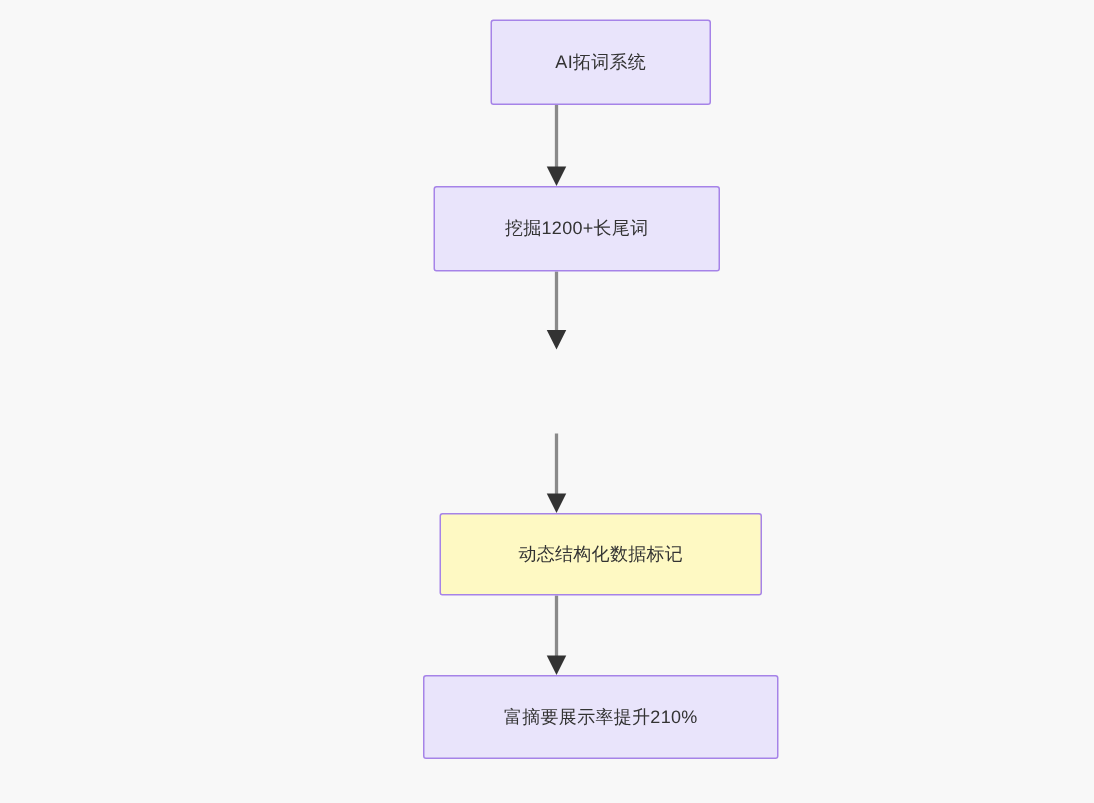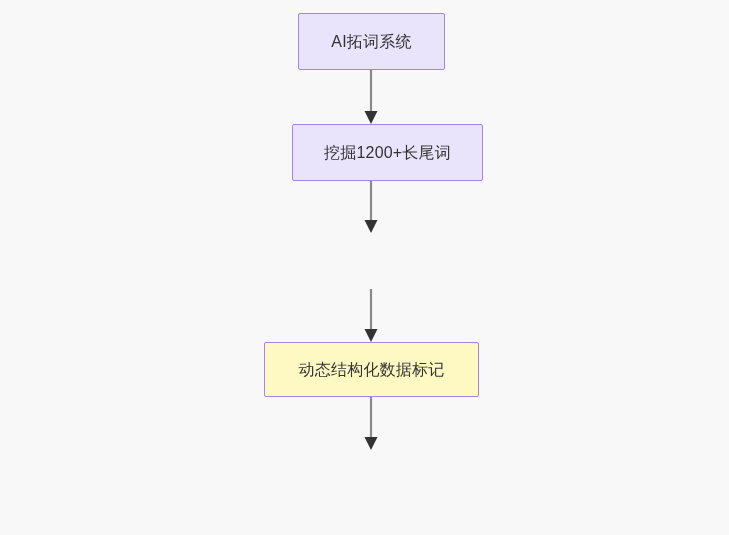--- a/index.html
+++ b/index.html
@@ -21,24 +21,25 @@
   .node {
     position: absolute;
     box-sizing: border-box;
     background: #e9e4fb;
     border: 1.6px solid #a683e8;
     border-radius: 2px;
     display: flex;
     align-items: center;
     justify-content: center;
     color: #333333;
-    font-size: 16px;
+    font-size: 12px;
     line-height: 1.2;
     letter-spacing: 0.2px;
     white-space: nowrap;
+    margin-left: 29px;
   }
   .edge {
     position: absolute;
     left: 0;
     top: 0;
     width: 729px;
     height: 535px;
     pointer-events: none;
   }
   .edge-line {
@@ -69,19 +70,20 @@
       <polygon class="edge-head" points="371,342 364.5,329 377.5,329"></polygon>
     </g>
     <g>
       <line class="edge-line" x1="371" y1="397" x2="371" y2="442"></line>
       <polygon class="edge-head" points="371,450 364.5,437 377.5,437"></polygon>
     </g>
   </svg>
 
   <div class="node" id="node-1" style="left: 298px; top: 13px; width: 147px; height: 57px; background: rgb(233, 228, 251); border-color: rgb(166, 131, 232); color: rgb(51, 51, 51);">AI拓词系统</div>
 
-  <div class="node" id="node-2" style="left: 292px; top: 124px; width: 191px; height: 57px; background: rgb(233, 228, 251); border-color: rgb(166, 131, 232); color: rgb(51, 51, 51); text-align: right;">挖掘1200+长尾词</div>
+  <div class="node" id="node-2" style="left: 260px; top: 124px; width: 191px; height: 57px; background: rgb(233, 228, 251); border-color: rgb(166, 131, 232); color: rgb(51, 51, 51); text-align: right;">挖掘1200+长尾词</div>
 
 
   <div class="node" id="node-4" style="left: 264px; top: 342px; width: 215px; height: 55px; background: #fef9c3; border-color: rgb(166, 131, 232); color: rgb(51, 51, 51);">动态结构化数据标记</div>
 
+  <div class="node" id="node-5" style="left: 253px; top: 450px; width: 237px; height: 56px; background: rgb(233, 228, 251); border-color: rgb(166, 131, 232); color: rgb(51, 51, 51);">富摘要展示率提升210%</div>
 
 </div>
 
 </body></html>

